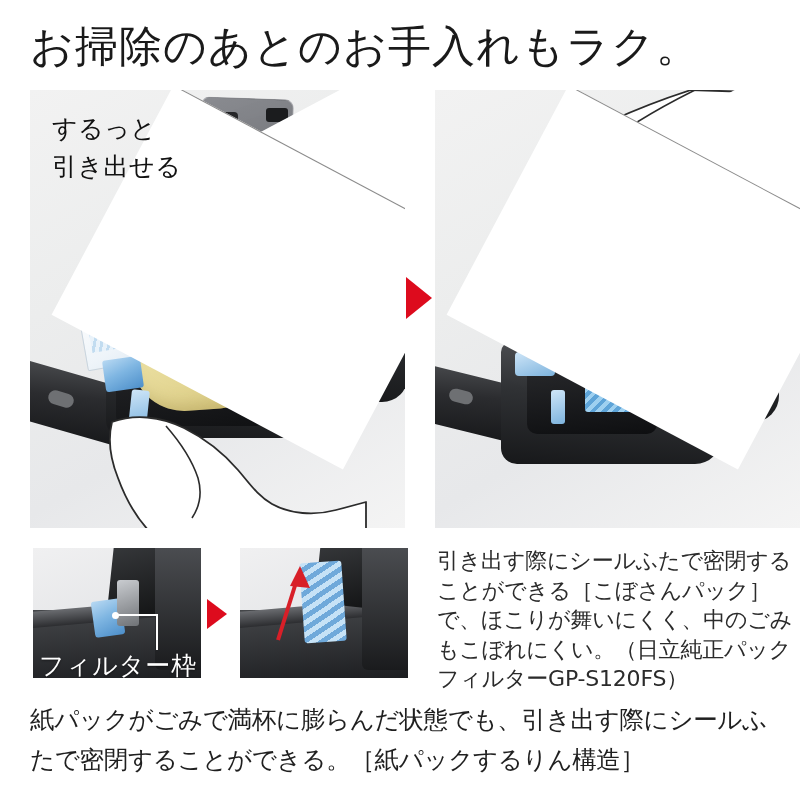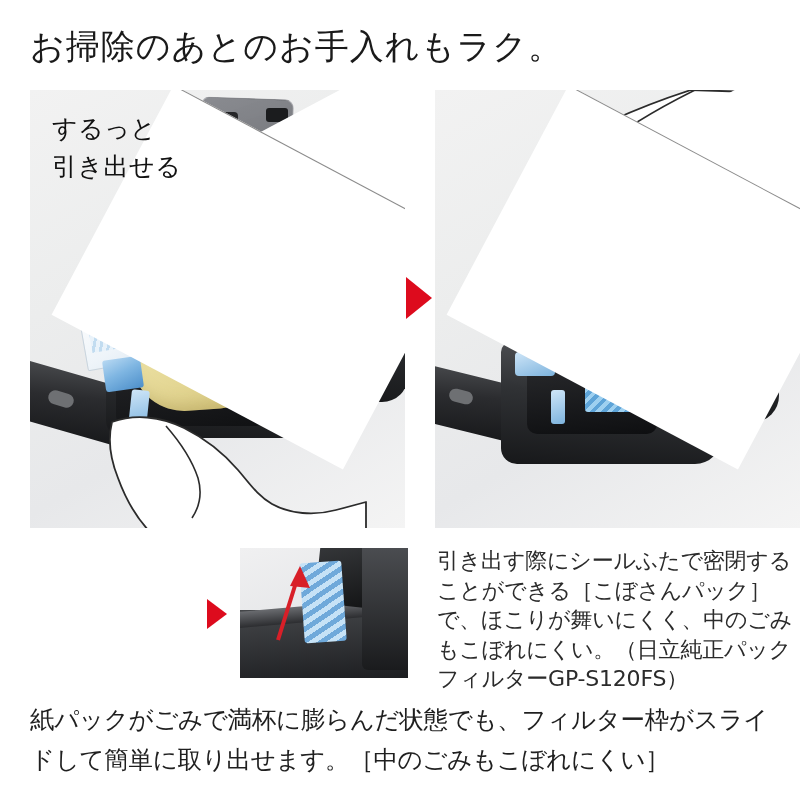--- a/index.html
+++ b/index.html
@@ -12,21 +12,21 @@
   #page {
     position: relative;
     width: 800px; height: 800px;
     background: #ffffff;
   }
 
   
   .headline {
     position: absolute;
     left: 30px; top: 22px;
-    font-size: 34px;
+    font-size: 43px;
     line-height: 48px;
     letter-spacing: 1px;
     color: #1a1a1a;
     font-weight: 500;
     white-space: nowrap;
   }
 
   
   .panel {
     position: absolute;
@@ -304,33 +304,45 @@
       <path d="M24,82 C40,70 60,64 80,68 C98,72 112,84 120,98" fill="none" stroke="#2b2b2b" stroke-width="1.6"></path>
       <path d="M40,108 C54,96 74,92 92,98 C108,104 120,116 126,130" fill="none" stroke="#2b2b2b" stroke-width="1.6"></path>
       <path d="M58,134 C72,124 90,122 104,128 C116,134 126,144 130,154" fill="none" stroke="#2b2b2b" stroke-width="1.6"></path>
     </svg>
 
     <div class="diag-a"></div>
     <div class="diag-b"></div>
 
   </div>
 
+  <div class="thumb one">
+    <div class="vac body-dark" style="left:-10px; top:62px; width:200px; height:80px; border-radius:6px; background:linear-gradient(175deg,#45474a,#16171a);"></div>
+    <div class="vac" style="left:-8px; top:58px; width:150px; height:16px; background:linear-gradient(180deg,#6a6c70,#2c2d30); border-radius:4px; transform:rotate(-5deg);"></div>
+    <div class="vac" style="left:78px; top:-12px; width:62px; height:78px; background:linear-gradient(160deg,#3b3d40,#121314); border-radius:4px; transform:rotate(6deg);"></div>
+    <div class="vac" style="left:122px; top:-6px; width:52px; height:128px; background:linear-gradient(180deg,#4d4f53,#1a1b1d); border-radius:6px;"></div>
+    <div class="vac blue-frame" style="left:60px; top:52px; width:30px; height:36px; transform:rotate(-8deg);"></div>
+    <div class="vac" style="left:84px; top:32px; width:22px; height:46px; background:linear-gradient(160deg,#c9ccd0,#6f7276); border-radius:3px;"></div>
+    <div class="callout-dot" style="left:79px; top:64px;"></div>
+    <div class="callout-line" style="left:83px; top:66px; width:42px; height:2px;"></div>
+    <div class="callout-line" style="left:123px; top:66px; width:2px; height:36px;"></div>
+    <div class="thumb-label">フィルター枠</div>
+  </div>
 
   <div class="arrow-small"></div>
 
   <div class="thumb two">
     <div class="vac body-dark" style="left:-10px; top:62px; width:200px; height:80px; border-radius:6px; background:linear-gradient(175deg,#45474a,#16171a);"></div>
     <div class="vac" style="left:-8px; top:58px; width:150px; height:16px; background:linear-gradient(180deg,#6a6c70,#2c2d30); border-radius:4px; transform:rotate(-5deg);"></div>
     <div class="vac" style="left:78px; top:-12px; width:62px; height:70px; background:linear-gradient(160deg,#3b3d40,#121314); border-radius:4px; transform:rotate(6deg);"></div>
     <div class="vac" style="left:122px; top:-6px; width:52px; height:128px; background:linear-gradient(180deg,#4d4f53,#1a1b1d); border-radius:6px;"></div>
     <div class="vac blue-frame" style="left:62px; top:14px; width:42px; height:80px; transform:rotate(-4deg); background:repeating-linear-gradient(150deg,#c6e2f6 0 5px,#6fa9da 5px 10px);"></div>
     <svg class="up-arrow-svg" width="168" height="130" viewBox="0 0 168 130">
       <line x1="38" y1="92" x2="58" y2="28" stroke="#d81f28" stroke-width="4"></line>
       <polygon points="60,18 70,40 50,38" fill="#d81f28"></polygon>
     </svg>
     <div class="thumb-label"></div>
   </div>
 
   <div class="body-copy">引き出す際にシールふたで密閉することができる［こぼさんパック］で、ほこりが舞いにくく、中のごみもこぼれにくい。（日立純正パックフィルターGP-S120FS）</div>
 
-  <div class="caption">紙パックがごみで満杯に膨らんだ状態でも、フィルター枠がスライドして簡単に取り出せます。［中のごみもこぼれにくい］</div>
+  <div class="caption">紙パックがごみで満杯に膨らんだ状態でも、引き出す際にシールふたで密閉することができる。［紙パックするりん構造］</div>
 
 </div>
 
 </body></html>

